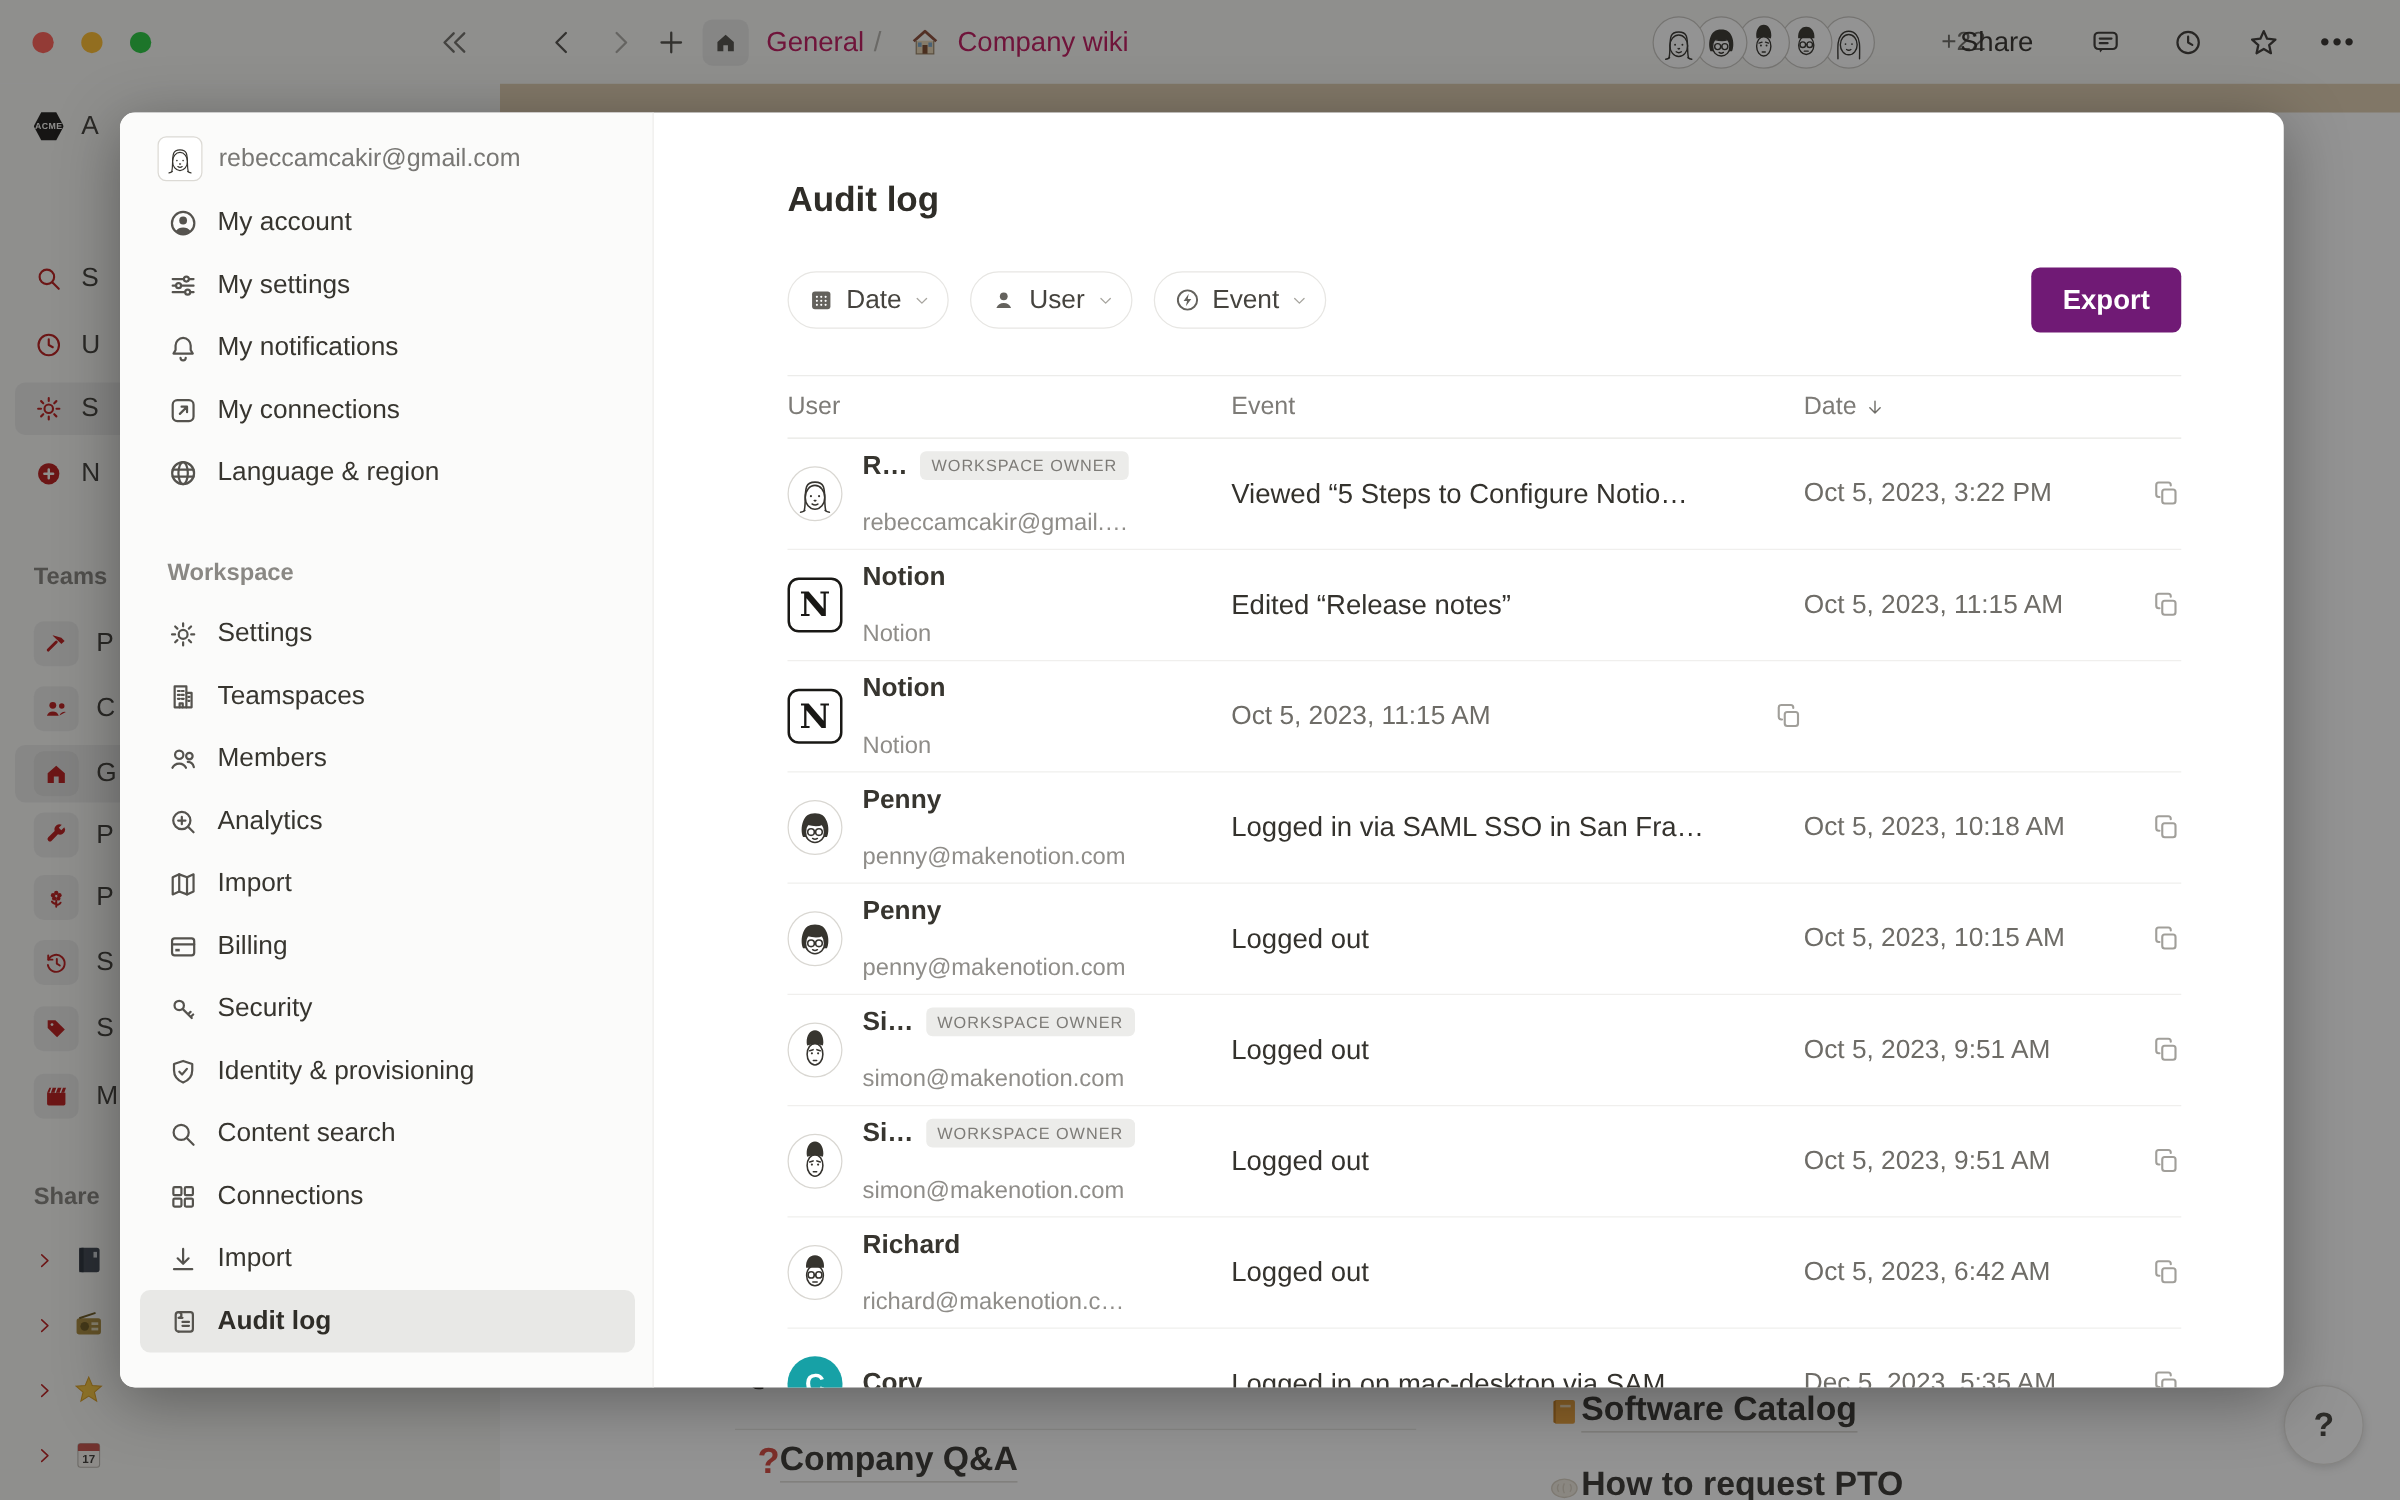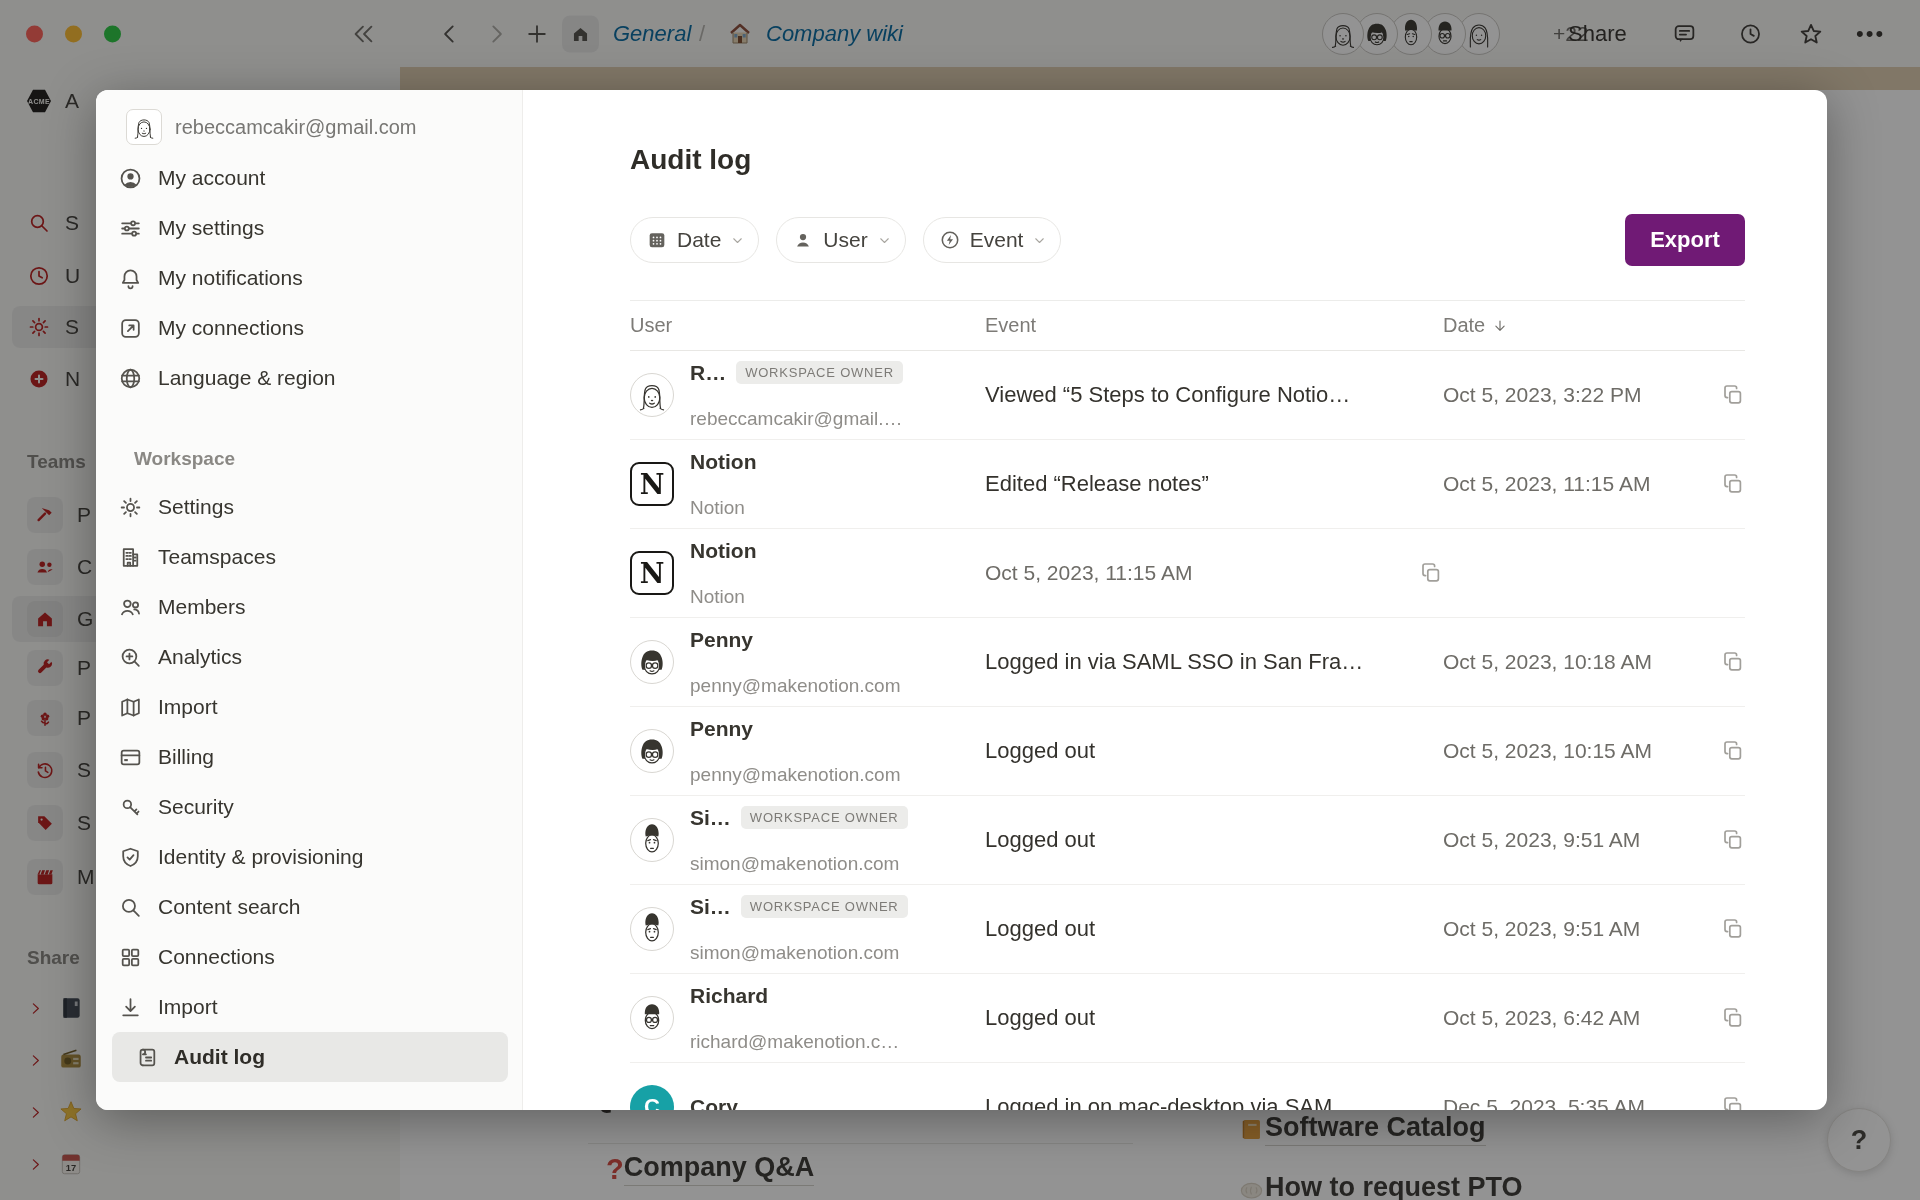--- a/index.html
+++ b/index.html
@@ -8,21 +8,21 @@
   .stage{position:relative;width:1920px;height:1200px;}
 
   
   .app{position:absolute;inset:0;}
   .topbar{position:absolute;top:0;left:0;right:0;height:67px;background:#f7f7f5;}
   .tb{position:absolute;top:50%;transform:translateY(-50%);display:flex;align-items:center;}
   .tl{width:17px;height:17px;border-radius:50%;display:inline-block;}
   .ic{display:inline-flex;align-items:center;justify-content:center;line-height:0;}
   .home-chip{width:37px;height:37px;border-radius:8px;background:rgba(0,0,0,.06);
              display:flex;align-items:center;justify-content:center;color:#514f4a;}
-  .bc-text{font-size:22px;color:#0369a1;font-style:italic;}
+  .bc-text{font-size:22px;color:#be185d;}
   .bc-sep{font-size:22px;color:#b5b3ad;}
   .tb-avatars{display:flex;}
   .tb-av{width:40px;height:40px;border-radius:50%;background:#fff;border:1.5px solid #c9c7c2;
          margin-left:-8px;overflow:hidden;display:flex;align-items:center;justify-content:center;}
   .tb-av:first-child{margin-left:0;}
   .overflow-count{font-size:21px;color:#6c6a65;}
   .share{font-size:22px;color:#33312c;}
   .dots{font-size:22px;color:#33312c;letter-spacing:2px;}
 
   .app-sidebar{position:absolute;top:67px;left:0;width:400px;bottom:0;background:#f7f7f5;}
@@ -55,21 +55,21 @@
   .modal{position:absolute;left:96px;top:90px;width:1731px;height:1020px;background:#fff;
          border-radius:12px;box-shadow:0 10px 50px rgba(0,0,0,.35);display:flex;overflow:hidden;}
 
   .settings-nav{width:427px;flex:none;background:#fbfbfa;border-right:1px solid #eeedeb;
                 box-sizing:border-box;padding-top:14px;}
   .account-row{display:flex;align-items:center;gap:13px;height:46px;padding-left:30px;}
   .account-avatar{width:34px;height:34px;border-radius:7px;border:1px solid #dcdad5;background:#fff;
                   overflow:hidden;display:flex;align-items:center;justify-content:center;flex:none;}
   .account-email{font-size:20px;color:#787774;}
   .nav-list{margin-top:3px;}
-  .nav-item{display:flex;align-items:center;gap:15px;height:50px;padding-left:22px;
+  .nav-item{display:flex;align-items:center;gap:15px;height:50px;padding-left:38px;
             font-size:21px;font-weight:500;color:#37352f;cursor:default;}
   .nav-item .ic{color:#55534e;flex:none;}
   .nav-item.active{background:#e8e8e6;border-radius:8px;margin:0 14px 0 16px;padding-left:22px;
                    font-weight:700;color:#2f2d28;}
   .nav-section{margin:45px 0 12px 38px;font-size:19px;font-weight:700;color:#8a8884;}
 
   .settings-main{flex:1;box-sizing:border-box;padding-left:107px;position:relative;}
   .audit-title{margin:54px 0 0;font-size:28px;font-weight:700;color:#2f2d28;}
   .filter-row{margin-top:38px;width:1115px;display:flex;align-items:center;gap:17px;}
   .pill{display:inline-flex;align-items:center;gap:9px;height:46px;padding:0 13px 0 15px;

